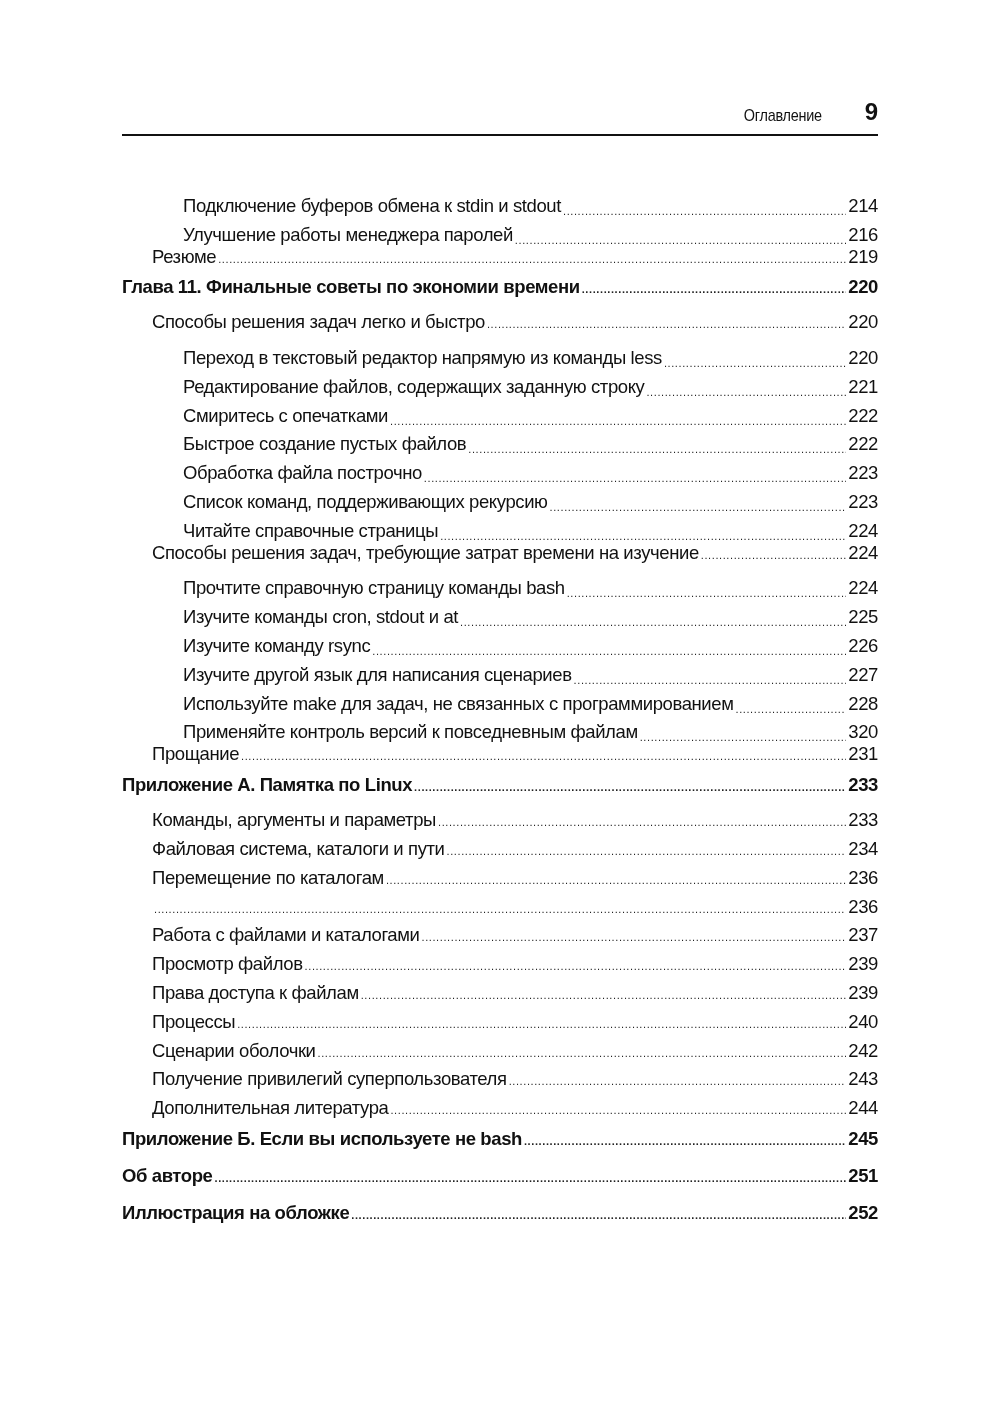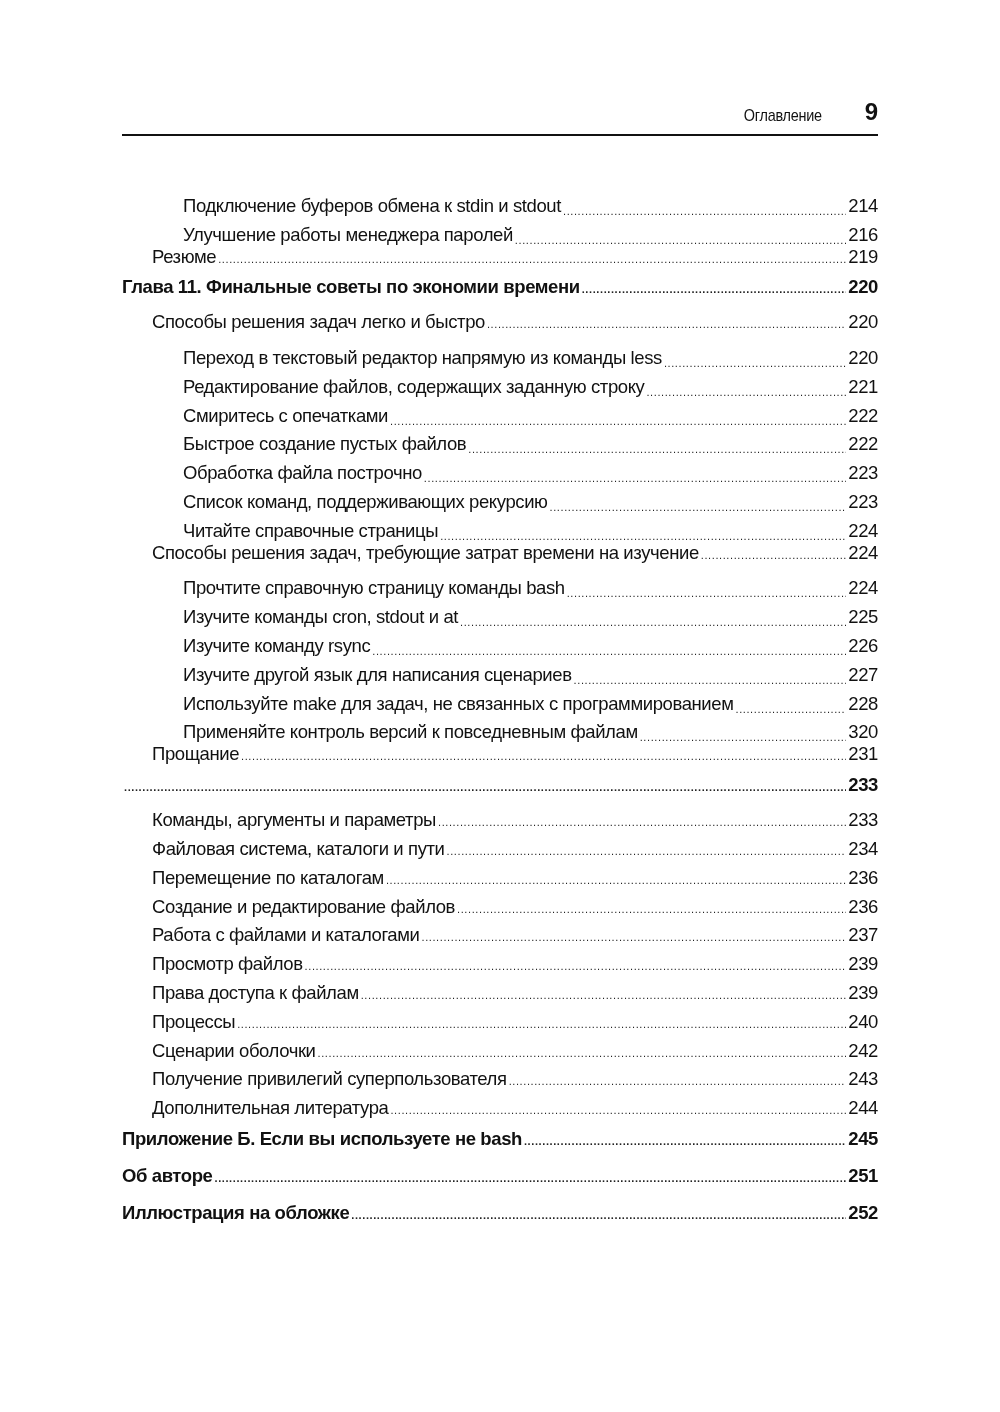--- a/index.html
+++ b/index.html
@@ -138,40 +138,40 @@
       <span class="t">Применяйте контроль версий к повседневным файлам</span>
       <span class="dots"></span>
       <span class="p">320</span>
     </div>
     <div class="row lvl1">
       <span class="t">Прощание</span>
       <span class="dots"></span>
       <span class="p">231</span>
     </div>
     <div class="row lvl0 bold">
+      <span class="t">Приложение А. Памятка по Linux</span>
       <span class="dots"></span>
       <span class="p">233</span>
     </div>
     <div class="row lvl1">
       <span class="t">Команды, аргументы и параметры</span>
       <span class="dots"></span>
       <span class="p">233</span>
     </div>
     <div class="row lvl1">
       <span class="t">Файловая система, каталоги и пути</span>
       <span class="dots"></span>
       <span class="p">234</span>
     </div>
     <div class="row lvl1">
       <span class="t">Перемещение по каталогам</span>
       <span class="dots"></span>
       <span class="p">236</span>
     </div>
     <div class="row lvl1">
-      <span class="t">Создание и редактирование файлов</span>
       <span class="dots"></span>
       <span class="p">236</span>
     </div>
     <div class="row lvl1">
       <span class="t">Работа с файлами и каталогами</span>
       <span class="dots"></span>
       <span class="p">237</span>
     </div>
     <div class="row lvl1">
       <span class="t">Просмотр файлов</span>

